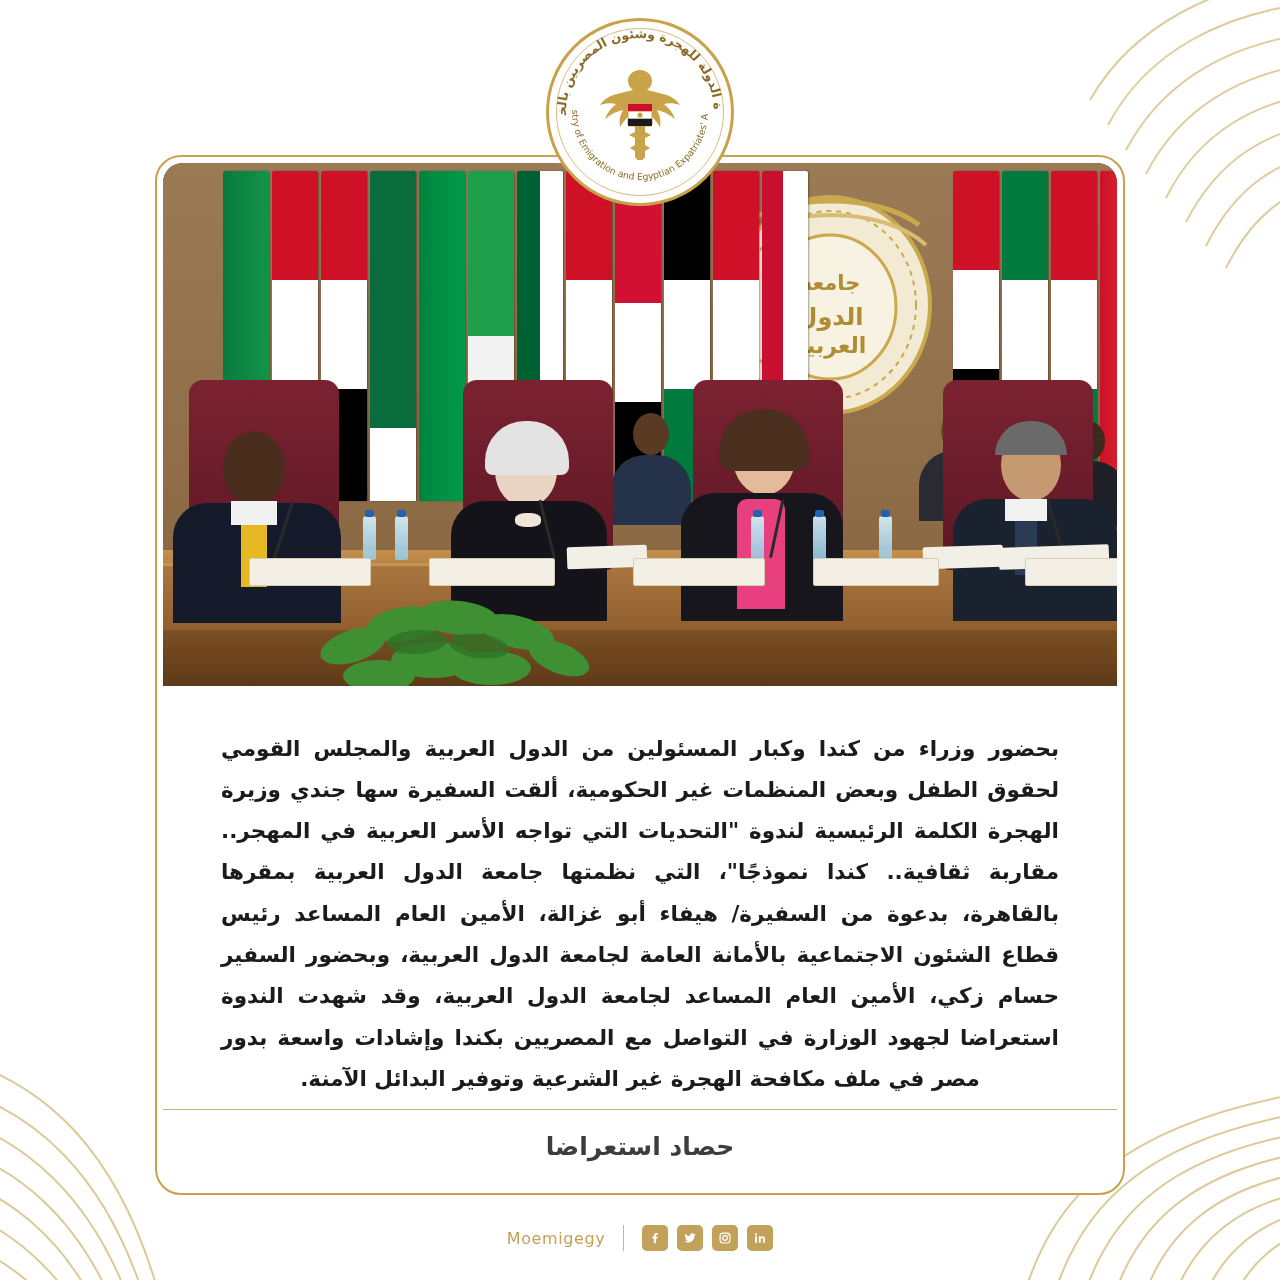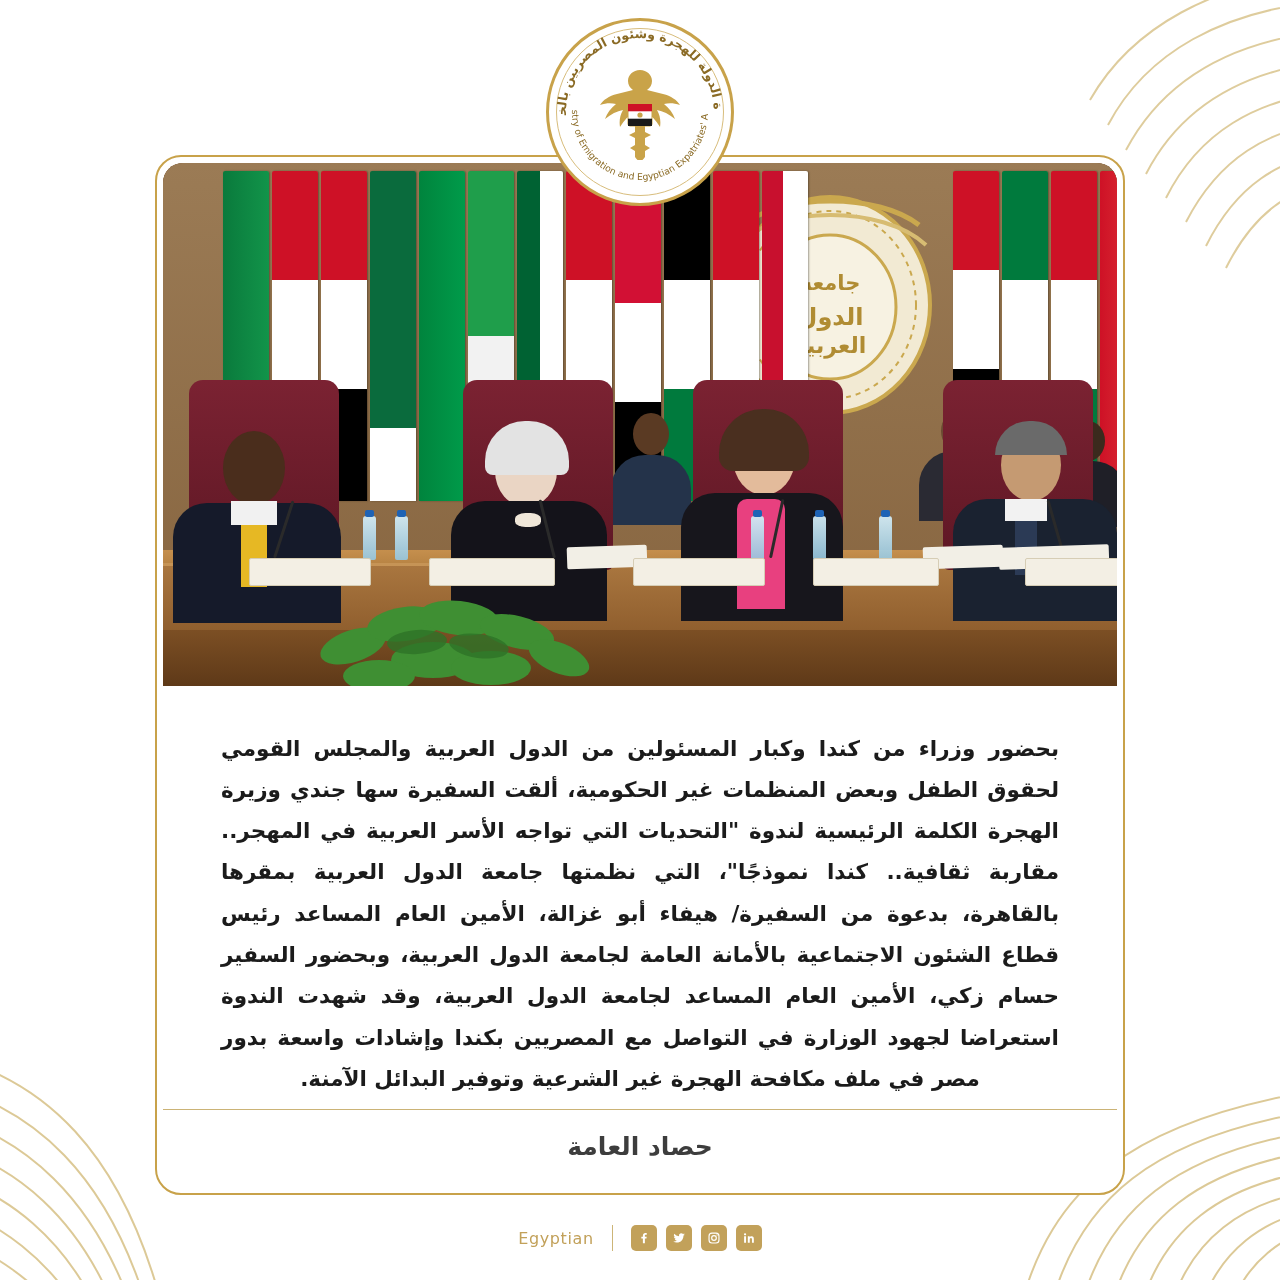--- a/index.html
+++ b/index.html
@@ -512,26 +512,26 @@
             <ellipse cx="104" cy="58" rx="30" ry="12" transform="rotate(-4 104 58)"></ellipse>
             <ellipse cx="166" cy="62" rx="30" ry="12" transform="rotate(8 166 62)"></ellipse>
           </g>
         </svg>
       </div>
 
       <div class="body-text">بحضور وزراء من كندا وكبار المسئولين من الدول العربية والمجلس القومي لحقوق الطفل وبعض المنظمات غير الحكومية، ألقت السفيرة سها جندي وزيرة الهجرة الكلمة الرئيسية لندوة "التحديات التي تواجه الأسر العربية في المهجر.. مقاربة ثقافية.. كندا نموذجًا"، التي نظمتها جامعة الدول العربية بمقرها بالقاهرة، بدعوة من السفيرة/ هيفاء أبو غزالة، الأمين العام المساعد رئيس قطاع الشئون الاجتماعية بالأمانة العامة لجامعة الدول العربية، وبحضور السفير حسام زكي، الأمين العام المساعد لجامعة الدول العربية، وقد شهدت الندوة استعراضا لجهود الوزارة في التواصل مع المصريين بكندا وإشادات واسعة بدور مصر في ملف مكافحة الهجرة غير الشرعية وتوفير البدائل الآمنة.</div>
 
       <div class="divider"></div>
 
-      <div class="footer-line">حصاد العامة</div>
+      <div class="footer-line">حصاد استعراضا</div>
     </div>
   </div>
 
   <div class="bottom-bar">
-    <div class="handle">Egyptian</div>
+    <div class="handle">Moemigegy</div>
     <div class="sep"></div>
     <div class="socials">
       <a class="social">
         <svg width="14" height="14" viewBox="0 0 24 24" fill="#ffffff">
             <path d="M13.5 21v-8h2.7l.4-3.1h-3.1V7.9c0-.9.25-1.5 1.55-1.5H16.7V3.6c-.3-.04-1.3-.13-2.47-.13-2.45 0-4.13 1.5-4.13 4.24V9.9H7.4V13h2.7v8h3.4z"></path>
           </svg>
       </a>
       <a class="social">
         <svg width="14" height="14" viewBox="0 0 24 24" fill="#ffffff">
             <path d="M22 5.9c-.7.32-1.5.54-2.3.64.83-.5 1.46-1.28 1.76-2.22-.78.46-1.64.8-2.55.98a4 4 0 0 0-6.87 3.65A11.4 11.4 0 0 1 3.8 4.7a4 4 0 0 0 1.24 5.35c-.65-.02-1.27-.2-1.8-.5v.05a4 4 0 0 0 3.2 3.93c-.57.15-1.2.18-1.8.07a4 4 0 0 0 3.74 2.78A8.05 8.05 0 0 1 2 18.06a11.35 11.35 0 0 0 6.17 1.8c7.4 0 11.45-6.13 11.45-11.45v-.52A8.1 8.1 0 0 0 22 5.9z"></path>

